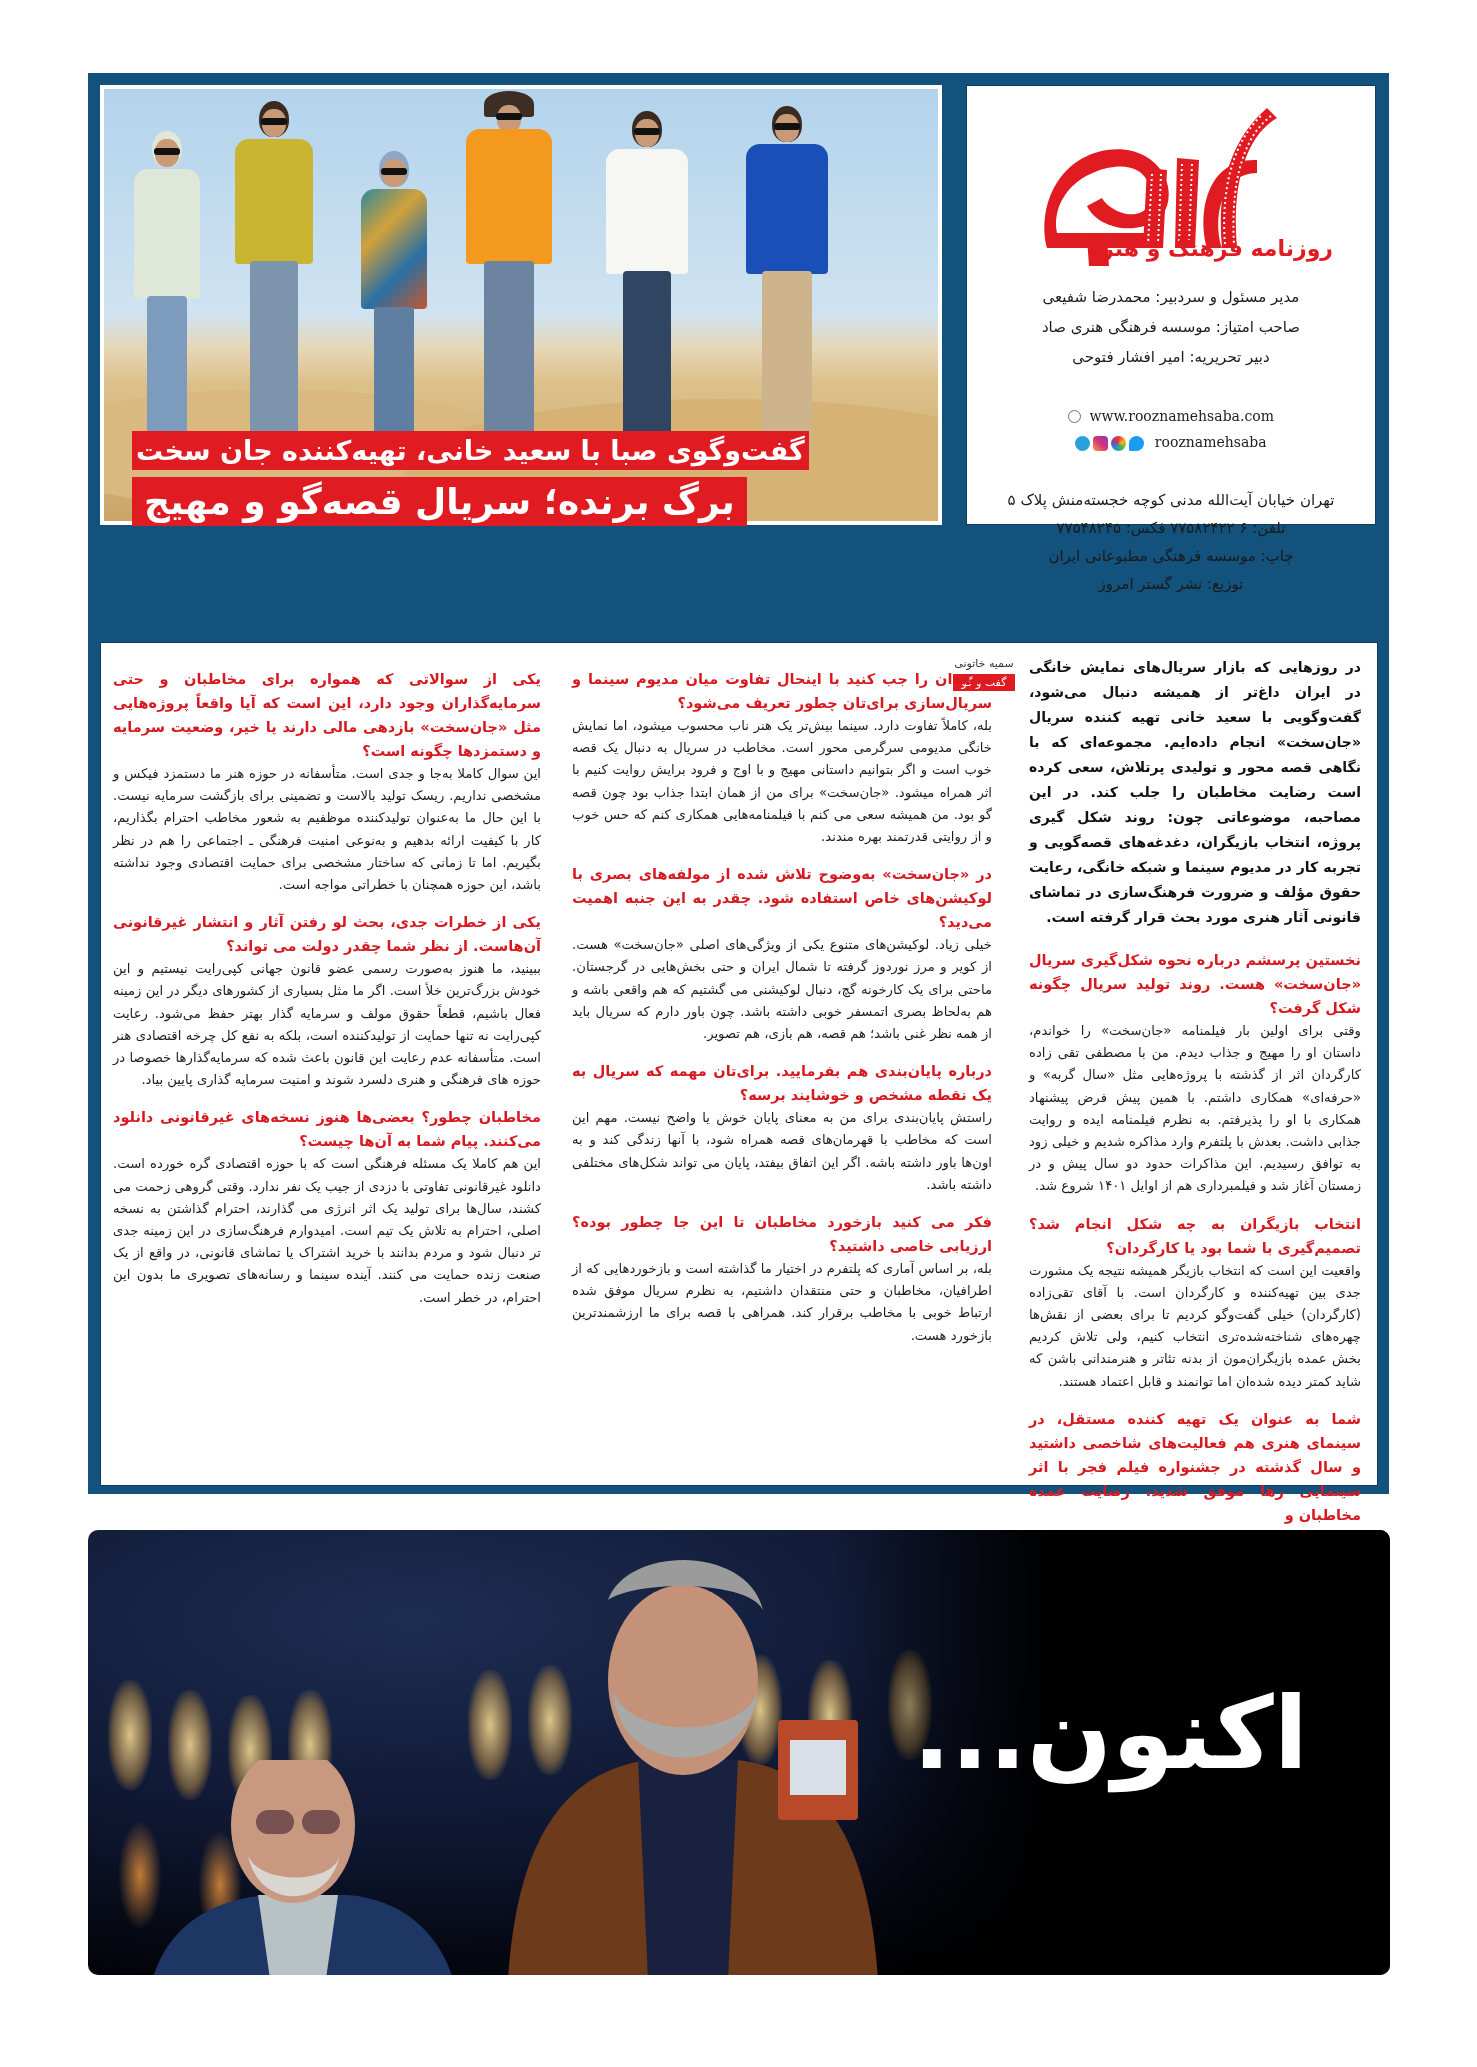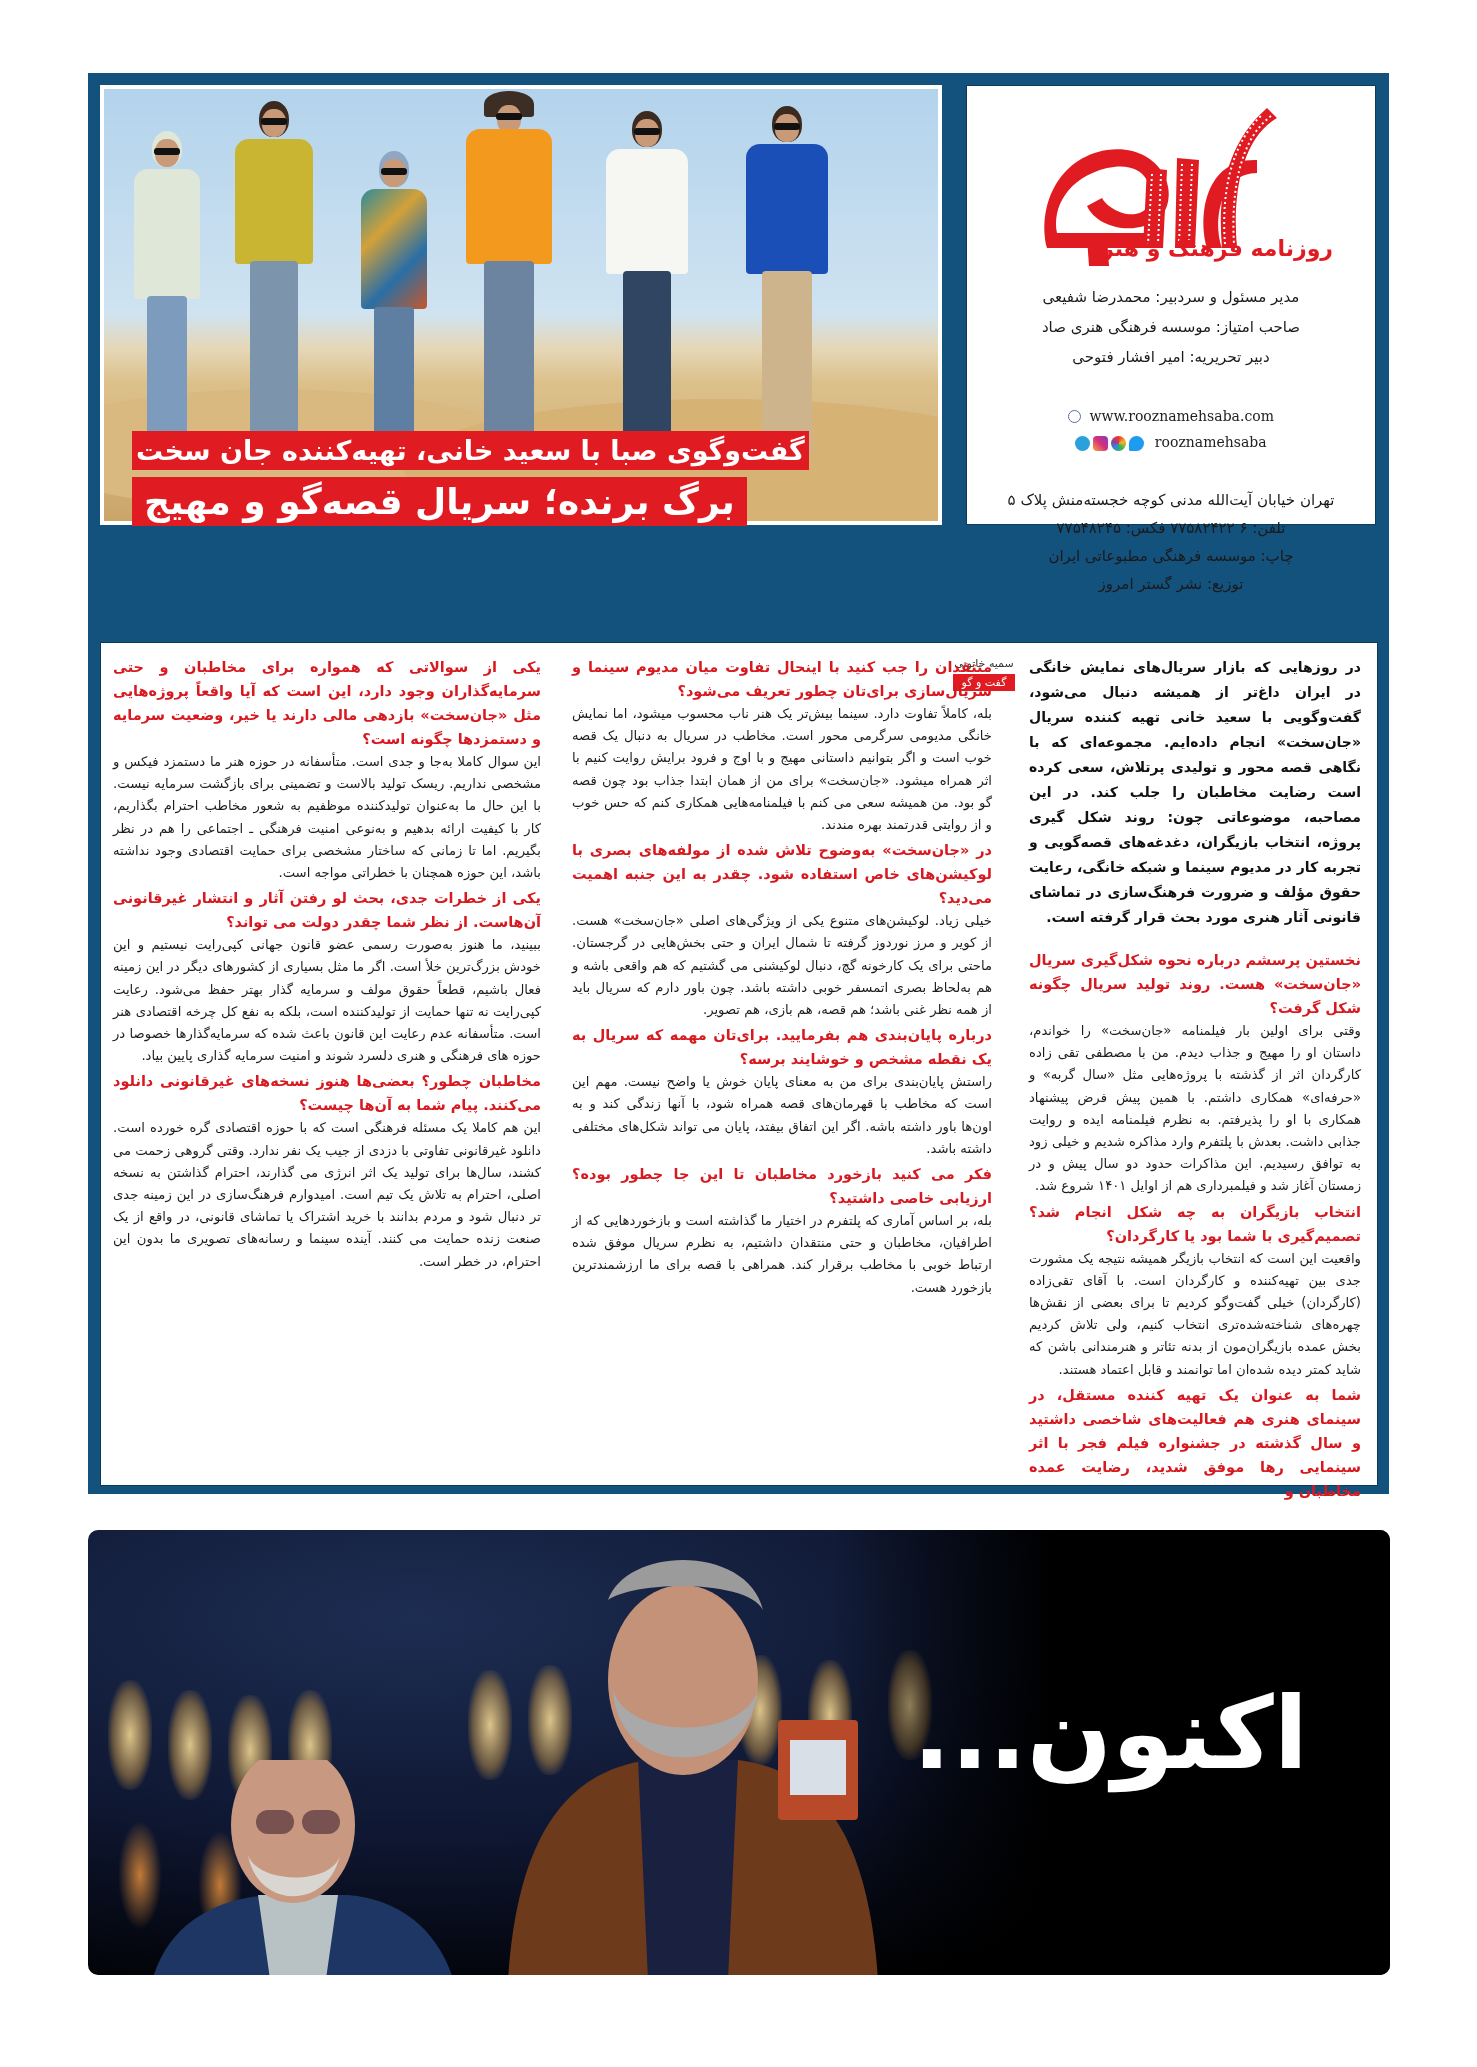--- a/index.html
+++ b/index.html
@@ -31,22 +31,22 @@
   .soc-icons { display: inline-flex; gap: 3px; vertical-align: middle; margin-right: 6px; }
   .soc { width: 15px; height: 15px; border-radius: 4px; display: inline-block; }
   .address { position: absolute; left: 0; right: 0; top: 400px; line-height: 28px; font-size: 15px; }
 
   
   .article { position: absolute; left: 100px; top: 642px; width: 1278px; height: 844px; background: #ffffff; direction: rtl; border: 1px solid #0d3b5c; }
   .col { position: absolute; top: 12px; font-size: 13.2px; line-height: 22.2px; text-align: justify; }
   .col-r { right: 16px; width: 332px; }
   .col-m { right: 385px; width: 420px; }
   .col-l { right: 836px; width: 428px; }
-  .q { color: #d71920; font-weight: bold; font-size: 14.5px; line-height: 24px; margin-top: 2px; }
-  .q:first-child { margin-top: 0; }
+  .q { color: #d71920; font-weight: bold; font-size: 14.5px; line-height: 24px; margin-top: 14px; }
+  .q:first-child { margin-top: 12px; }
   .p { color: #1d1d1d; }
   .lead { font-weight: bold; font-size: 14px; line-height: 25px; color: #111; }
   .byline { position: absolute; right: 362px; top: 14px; width: 62px; text-align: center; }
   .byline .author { font-size: 11px; color: #333; }
   .byline .tag { margin-top: 4px; background: #e11b22; color: #fff; font-size: 11px; padding: 2px 0; }
 
   
   .ad { position: absolute; left: 88px; top: 1530px; width: 1302px; height: 445px; border-radius: 10px; overflow: hidden;
         background: radial-gradient(ellipse at 25% 20%, #1d2d52 0%, #0e1630 45%, #000 80%); }
   .bokeh { position: absolute; width: 44px; height: 110px; border-radius: 22px; background: radial-gradient(ellipse, rgba(255,224,150,0.85) 0%, rgba(230,170,70,0.4) 55%, rgba(0,0,0,0) 75%); }

